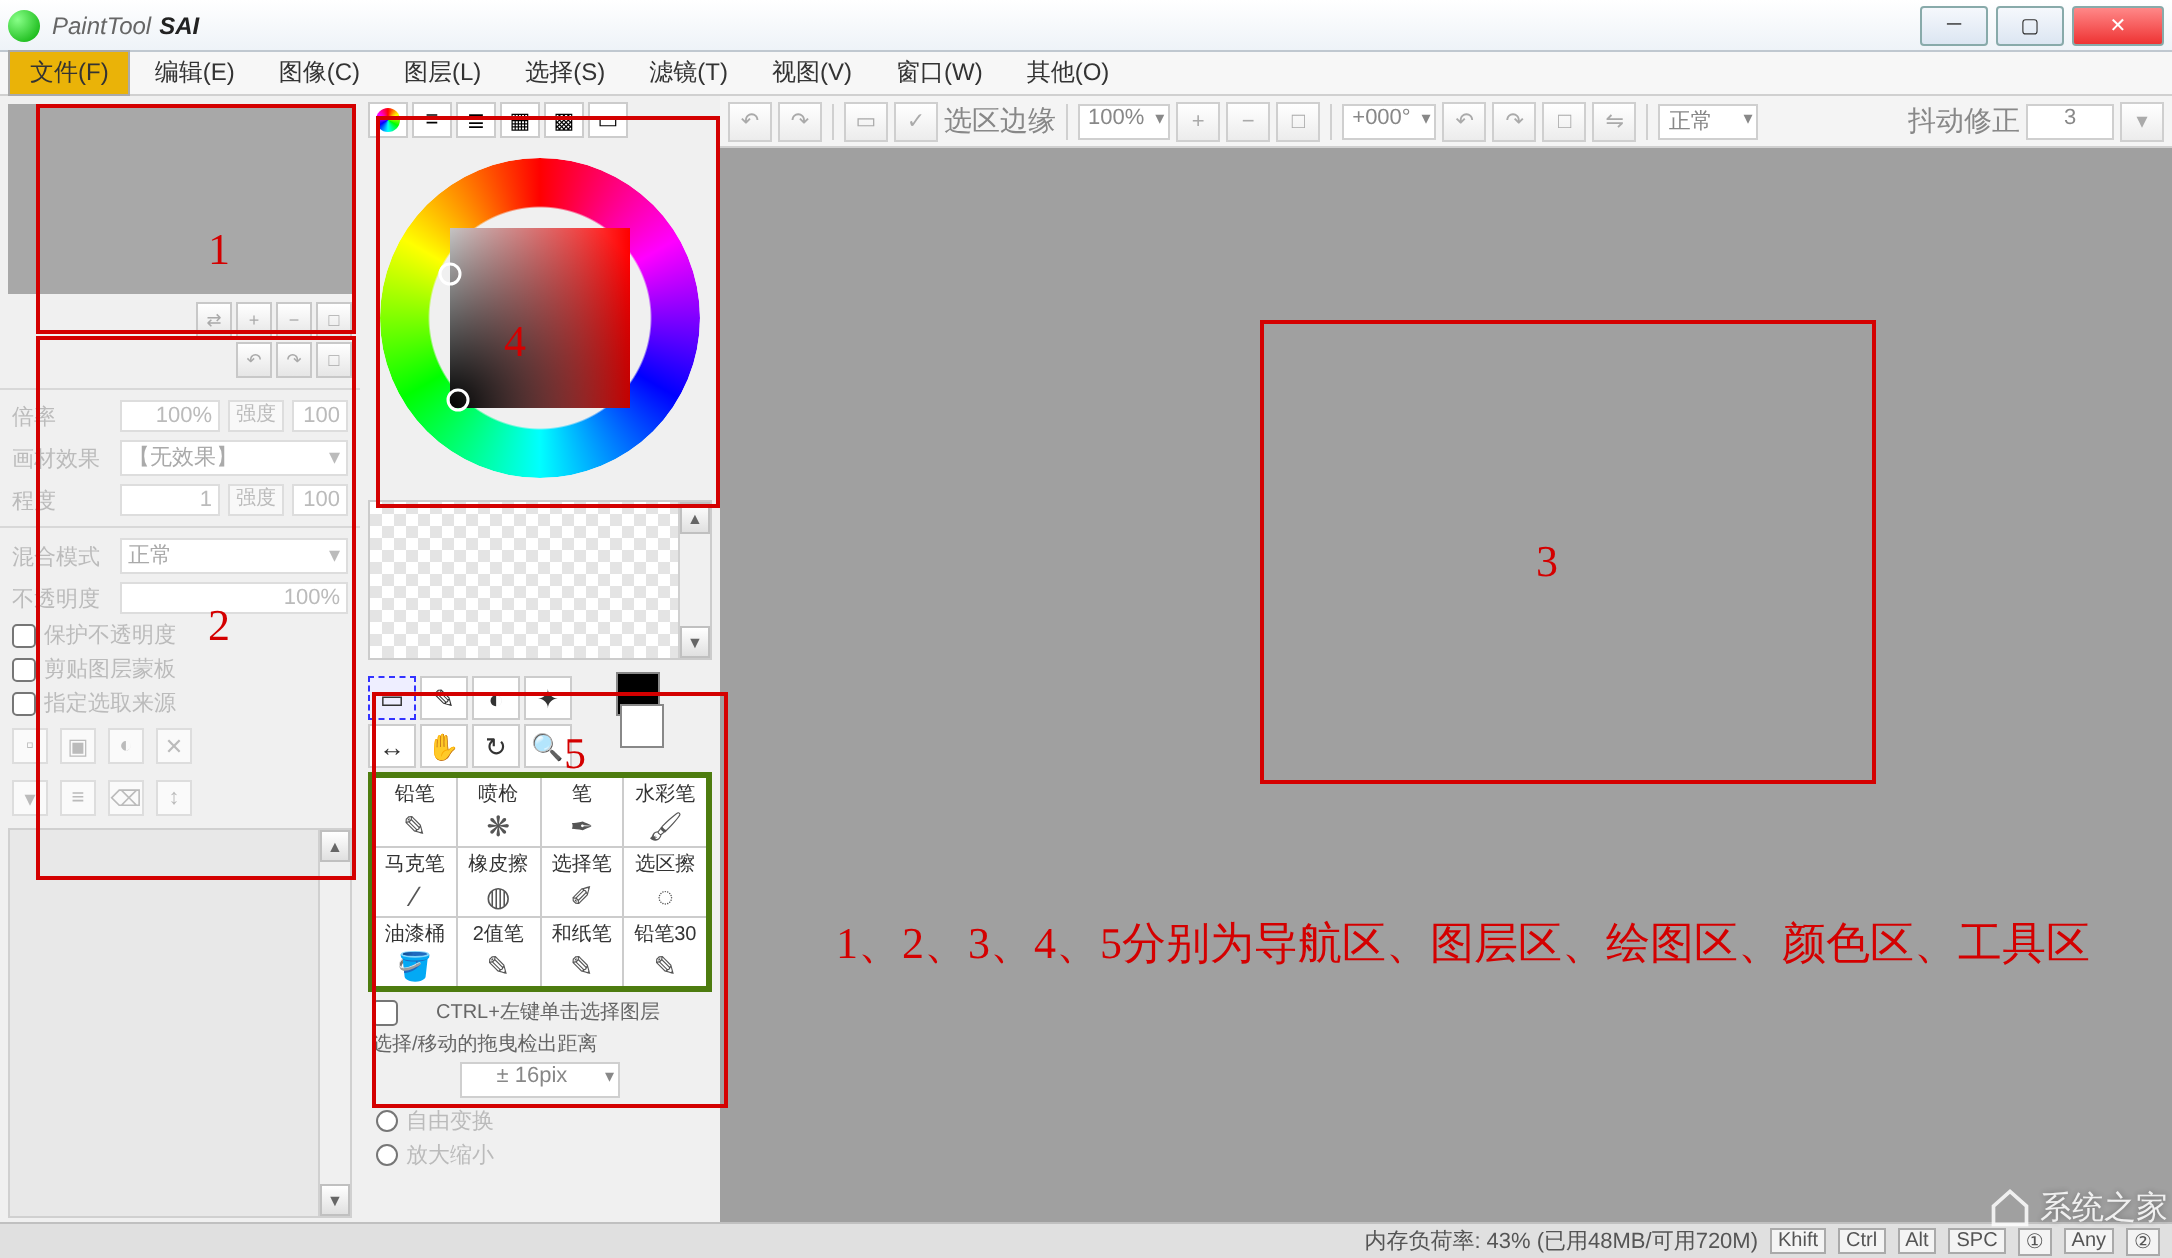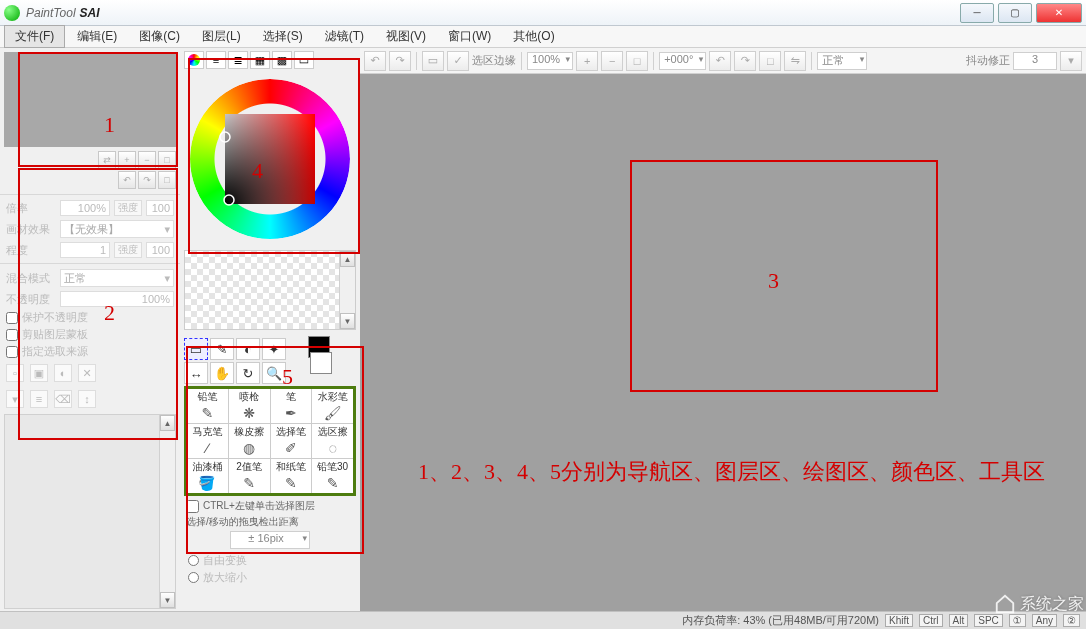--- a/index.html
+++ b/index.html
@@ -10,21 +10,21 @@
 .titlebar .logo-icon { width:16px; height:16px; border-radius:50%; background:radial-gradient(circle at 30% 30%,#8f8,#0a0); margin-right:6px; }
 .titlebar .title-text { font-size:12px; color:#666; font-style:italic; }
 .titlebar .title-sai { font-weight:bold; font-style:italic; font-size:12px; color:#222; margin-left:4px; }
 .winbtns { margin-left:auto; display:flex; gap:4px; }
 .winbtn { width:34px; height:20px; background:linear-gradient(#f5f8fc,#dce6f2); border:1px solid #8aa; border-radius:2px; display:flex; align-items:center; justify-content:center; font-size:10px; color:#333; }
 .winbtn.close { background:linear-gradient(#f88,#e33); color:#fff; width:46px; }
 
 
 .menubar { height:22px; background:#f7f7f7; display:flex; align-items:center; padding:0 4px; gap:2px; border-bottom:1px solid #d0d0d0; }
 .menuitem { font-size:12px; padding:2px 10px; color:#333; }
-.menuitem.active { background:#e5e5e5; border:1px solid #aaa; }
+.menuitem.active { background:#eab308; border:1px solid #aaa; }
 
 .main { display:flex; height:calc(100% - 26px - 22px - 18px); background:#a0a0a0; }
 
 
 .leftcol { width:180px; background:#f0f0f0; display:flex; flex-direction:column; font-size:11px; color:#999; }
 .navbox { height:95px; margin:4px; background:#a8a8a8; position:relative; }
 .nav-btnrow { display:flex; justify-content:flex-end; gap:2px; padding:0 4px 2px; }
 .sqbtn { width:18px; height:18px; background:linear-gradient(#fff,#e6e6e6); border:1px solid #c8c8c8; display:flex; align-items:center; justify-content:center; font-size:9px; color:#aaa; }
 .prow { display:flex; align-items:center; padding:2px 6px; gap:4px; }
 .prow .lab { flex:0 0 50px; color:#bbb; }
@@ -53,30 +53,30 @@
 .tool-iconrow { display:flex; flex-wrap:wrap; gap:2px; padding:2px 0; }
 .ticon { width:24px; height:22px; border:1px solid #ccc; background:#fff; display:flex; align-items:center; justify-content:center; font-size:13px; color:#333; }
 .ticon.sel { border:1px dashed #33f; background:#eef; }
 .csw { width:22px; height:22px; border:1px solid #888; }
 .csw.fg { background:#000; }
 .csw.bg { background:#fff; margin-left:-8px; margin-top:6px; }
 .brushgrid { display:grid; grid-template-columns:repeat(4,1fr); gap:1px; background:#ccc; border:3px solid #4d7c0f; }
 .bcell { background:#fff; text-align:center; padding:1px 0; font-size:10px; color:#333; }
 .bcell .bicn { height:18px; display:flex; align-items:center; justify-content:center; font-size:14px; color:#555; }
 .toolmeta { padding:2px 0; font-size:10px; color:#666; }
-.toolmeta .line { padding:1px 2px; display:flex; align-items:center; gap:4px; }
+.toolmeta .line { padding:1px 2px; display:flex; align-items:center; gap:19px; }
 .radio-row { display:flex; align-items:center; gap:4px; padding:1px 4px; color:#bbb; }
 .radio-row input { width:11px; height:11px; }
 
 
 .canvaswrap { flex:1; display:flex; flex-direction:column; background:#f0f0f0; }
 .canvas-toolbar { height:26px; background:#f4f4f4; border-bottom:1px solid #d0d0d0; display:flex; align-items:center; padding:0 4px; gap:3px; font-size:11px; color:#888; }
 .ctbtn { width:22px; height:20px; border:1px solid #cfcfcf; background:linear-gradient(#fff,#ececec); display:flex; align-items:center; justify-content:center; color:#aaa; font-size:11px; }
 .ctsep { width:1px; height:18px; background:#d0d0d0; margin:0 2px; }
-.ctlabel { font-size:11px; color:#888; }
+.ctlabel { font-size:14px; color:#888; }
 .ctinput { width:44px; height:18px; border:1px solid #cfcfcf; background:#fff; text-align:center; font-size:11px; color:#888; }
 .ctcombo { min-width:44px; height:18px; border:1px solid #cfcfcf; background:#fff; padding:0 12px 0 4px; font-size:11px; color:#888; position:relative; }
 .ctcombo::after { content:"▾"; position:absolute; right:2px; top:1px; font-size:9px; }
 .canvas { flex:1; background:#a0a0a0; position:relative; }
 
 
 .statusbar { height:18px; background:#e0e0e0; display:flex; align-items:center; font-size:11px; color:#555; padding:0 6px; border-top:1px solid #c0c0c0; }
 .statusbar .right { margin-left:auto; display:flex; gap:6px; align-items:center; }
 .statpill { padding:0 3px; border:1px solid #aaa; background:#f4f4f4; font-size:10px; }
 

